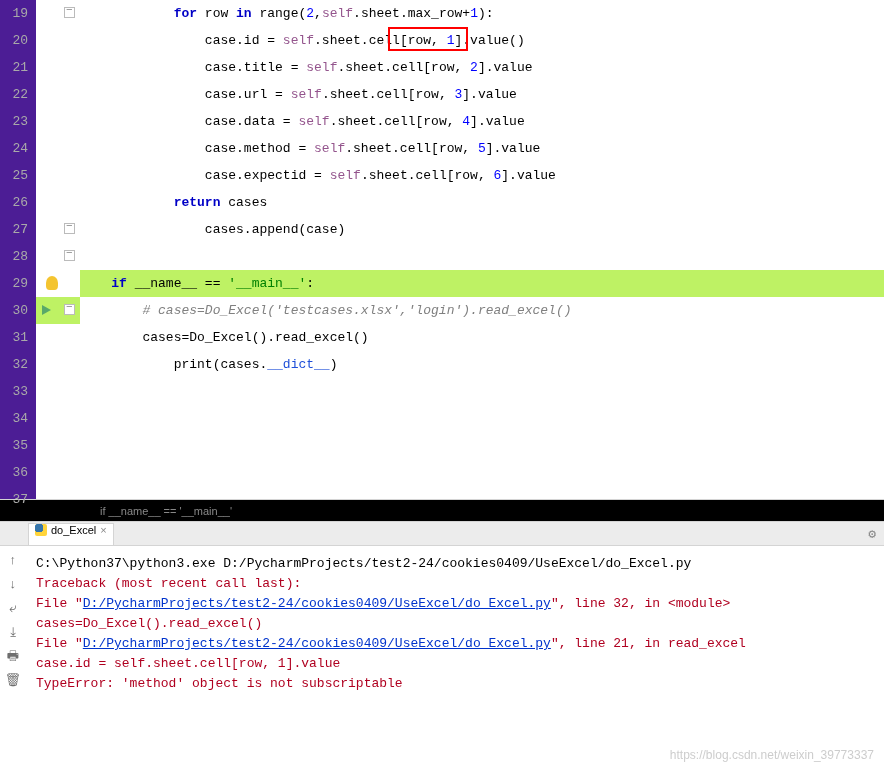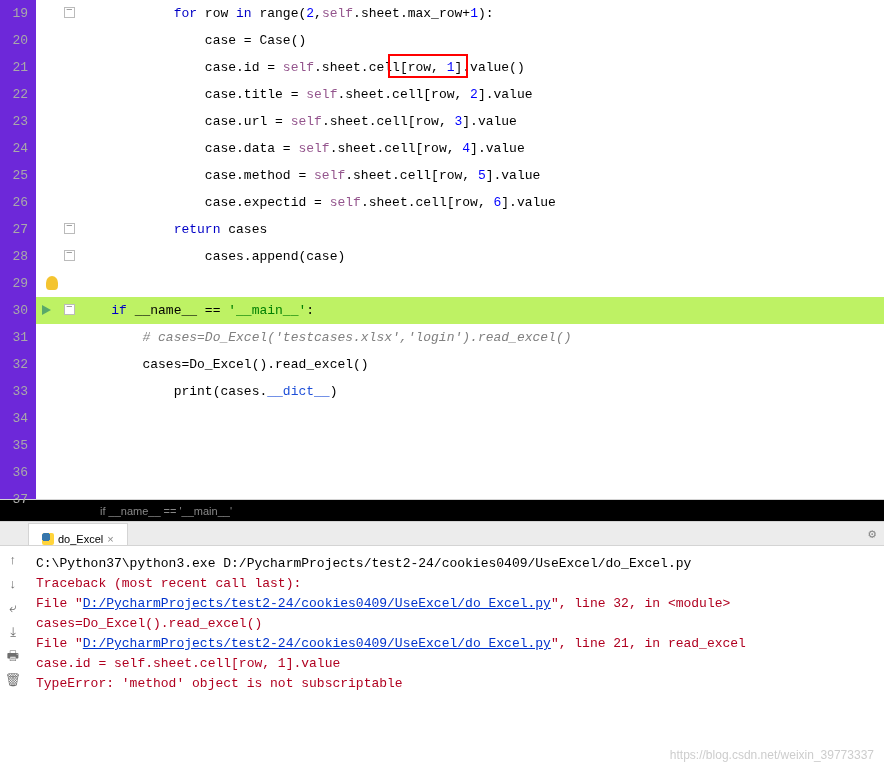--- a/index.html
+++ b/index.html
@@ -1,41 +1,41 @@
 <!DOCTYPE html>
 <html><head>
 <meta charset="utf-8">
 <style>
   * { box-sizing: border-box; margin: 0; padding: 0; }
   body { font-family: Consolas, 'Courier New', monospace; font-size: 13px; background: #fff; color: #000; width: 884px; height: 780px; overflow: hidden; }
   .editor-area { display: flex; height: 500px; border-bottom: 1px solid #d4d4d4; }
-  .gutter-left { width: 36px; text-align: right; padding-right: 8px; color: #a9a9a9; background: #6d28d9; user-select: none; }
+  .gutter-left { width: 36px; text-align: right; padding-right: 8px; color: #a9a9a9; background: #4c1d95; user-select: none; }
   .gutter-icons { width: 44px; position: relative; background: #fff; }
   .code-area { flex: 1; position: relative; }
   .line { height: 27px; line-height: 27px; white-space: pre; }
   .line-num { height: 27px; line-height: 27px; }
   .icon-slot { height: 27px; position: relative; }
   .highlight-line { background: #bef264; }
-  .kw { color: #0000c6; font-weight: normal; }
+  .kw { color: #0000c6; font-weight: bold; }
   .self { color: #94558d; }
   .num { color: #0000ff; }
   .str { color: #008000; }
   .comment { color: #808080; font-style: italic; }
   .dunder { color: #1d4ed8; }
   .err-red { color: #b00020; }
   .err-link { color: #0033cc; text-decoration: underline; }
   .err-blue { color: #0000cc; }
   .redbox { border: 2px solid #ff0000; position: absolute; pointer-events: none; }
   .fold-icon { position: absolute; width: 11px; height: 11px; border: 1px solid #bbb; left: 28px; top: 7px; background: #fff; }
   .fold-icon::before { content: '−'; position: absolute; top: -4px; left: 1px; font-size: 11px; color: #888; }
   .bulb { position: absolute; left: 10px; top: 6px; width: 12px; height: 14px; background: #f4c430; border-radius: 50% 50% 30% 30%; }
   .play { position: absolute; left: 6px; top: 8px; width: 0; height: 0; border-left: 9px solid #59a869; border-top: 5px solid transparent; border-bottom: 5px solid transparent; }
   .breadcrumb { height: 22px; line-height: 22px; padding-left: 100px; font-size: 11px; color: #888; border-bottom: 1px solid #d4d4d4; background: #000000; font-family: -apple-system, sans-serif; }
   .tab-bar { height: 24px; background: #ececec; border-bottom: 1px solid #d4d4d4; display: flex; align-items: center; padding-left: 28px; }
-  .tab { height: 22px; background: #fff; border: 1px solid #d4d4d4; border-bottom: none; padding: 0 13px; display: flex; align-items: flex-end; font-size: 11px; font-family: -apple-system, sans-serif; gap: 4px; }
+  .tab { height: 22px; background: #fff; border: 1px solid #d4d4d4; border-bottom: none; padding: 0 6px; display: flex; align-items: flex-start; font-size: 11px; font-family: -apple-system, sans-serif; gap: 4px; }
   .tab-pyicon { width: 12px; height: 12px; background: radial-gradient(circle at 4px 4px, #3776ab 40%, #ffd43b 40%); border-radius: 2px; }
   .tab-close { color: #888; cursor: pointer; }
   .gear { margin-left: auto; margin-right: 8px; color: #888; cursor: pointer; }
   .console { padding: 8px 8px 8px 36px; font-size: 13px; line-height: 20px; position: relative; }
   .console-icons { position: absolute; left: 4px; top: 6px; width: 24px; display: flex; flex-direction: column; gap: 6px; }
   .cicon { width: 18px; height: 18px; color: #6e6e6e; display: flex; align-items: center; justify-content: center; font-size: 13px; cursor: pointer; }
   .watermark { position: absolute; right: 10px; bottom: 18px; color: rgba(128,128,128,0.4); font-size: 12px; font-family: sans-serif; }
 </style>
 </head>
 <body>
@@ -89,21 +89,20 @@
       <div class="icon-slot"></div>
       <div class="icon-slot"></div>
       <div class="icon-slot"></div>
       <div class="icon-slot"></div>
       <div class="icon-slot"></div>
       <div class="icon-slot"></div>
       <div class="icon-slot"></div>
     </div>
   <div class="code-area">
     <div class="line"><span>            </span><span class="kw">for</span><span> row </span><span class="kw">in</span><span> range(</span><span class="num">2</span><span>,</span><span class="self">self</span><span>.sheet.max_row+</span><span class="num">1</span><span>):</span></div>
-    <div class="line"><span>                </span><span>case = Case()</span></div>
     <div class="line" style="position:relative"><span>                </span><span>case.id = </span><span class="self">self</span><span>.sheet.cell[row, </span><span class="num">1</span><span>].value()</span>
       <div class="redbox" style="left:308px; top:0px; width:80px; height:24px;"></div>
     </div>
     <div class="line"><span>                </span><span>case.title = </span><span class="self">self</span><span>.sheet.cell[row, </span><span class="num">2</span><span>].value</span></div>
     <div class="line"><span>                </span><span>case.url = </span><span class="self">self</span><span>.sheet.cell[row, </span><span class="num">3</span><span>].value</span></div>
     <div class="line"><span>                </span><span>case.data = </span><span class="self">self</span><span>.sheet.cell[row, </span><span class="num">4</span><span>].value</span></div>
     <div class="line"><span>                </span><span>case.method = </span><span class="self">self</span><span>.sheet.cell[row, </span><span class="num">5</span><span>].value</span></div>
     <div class="line"><span>                </span><span>case.expectid = </span><span class="self">self</span><span>.sheet.cell[row, </span><span class="num">6</span><span>].value</span></div>
     <div class="line"><span>            </span><span class="kw">return</span><span> cases</span></div>
     <div class="line"><span>                </span><span>cases.append(case)</span></div>

